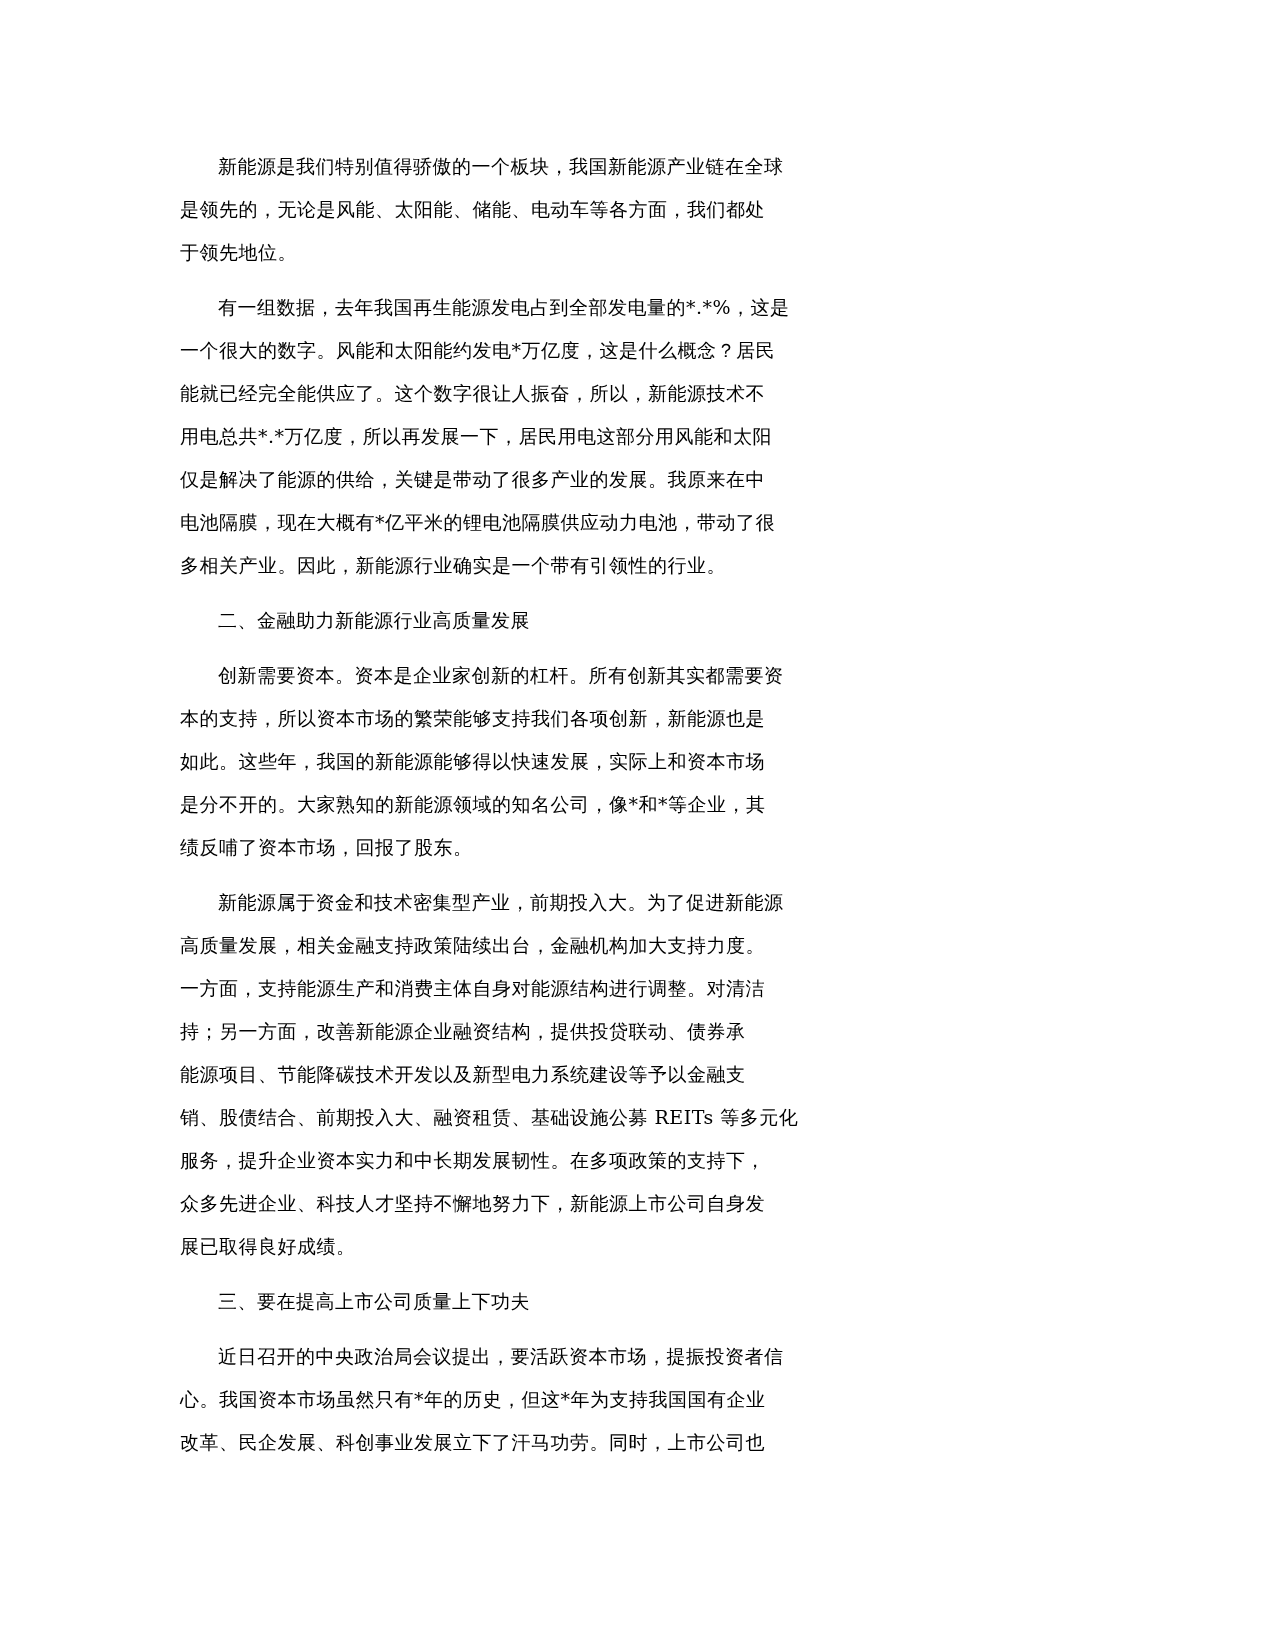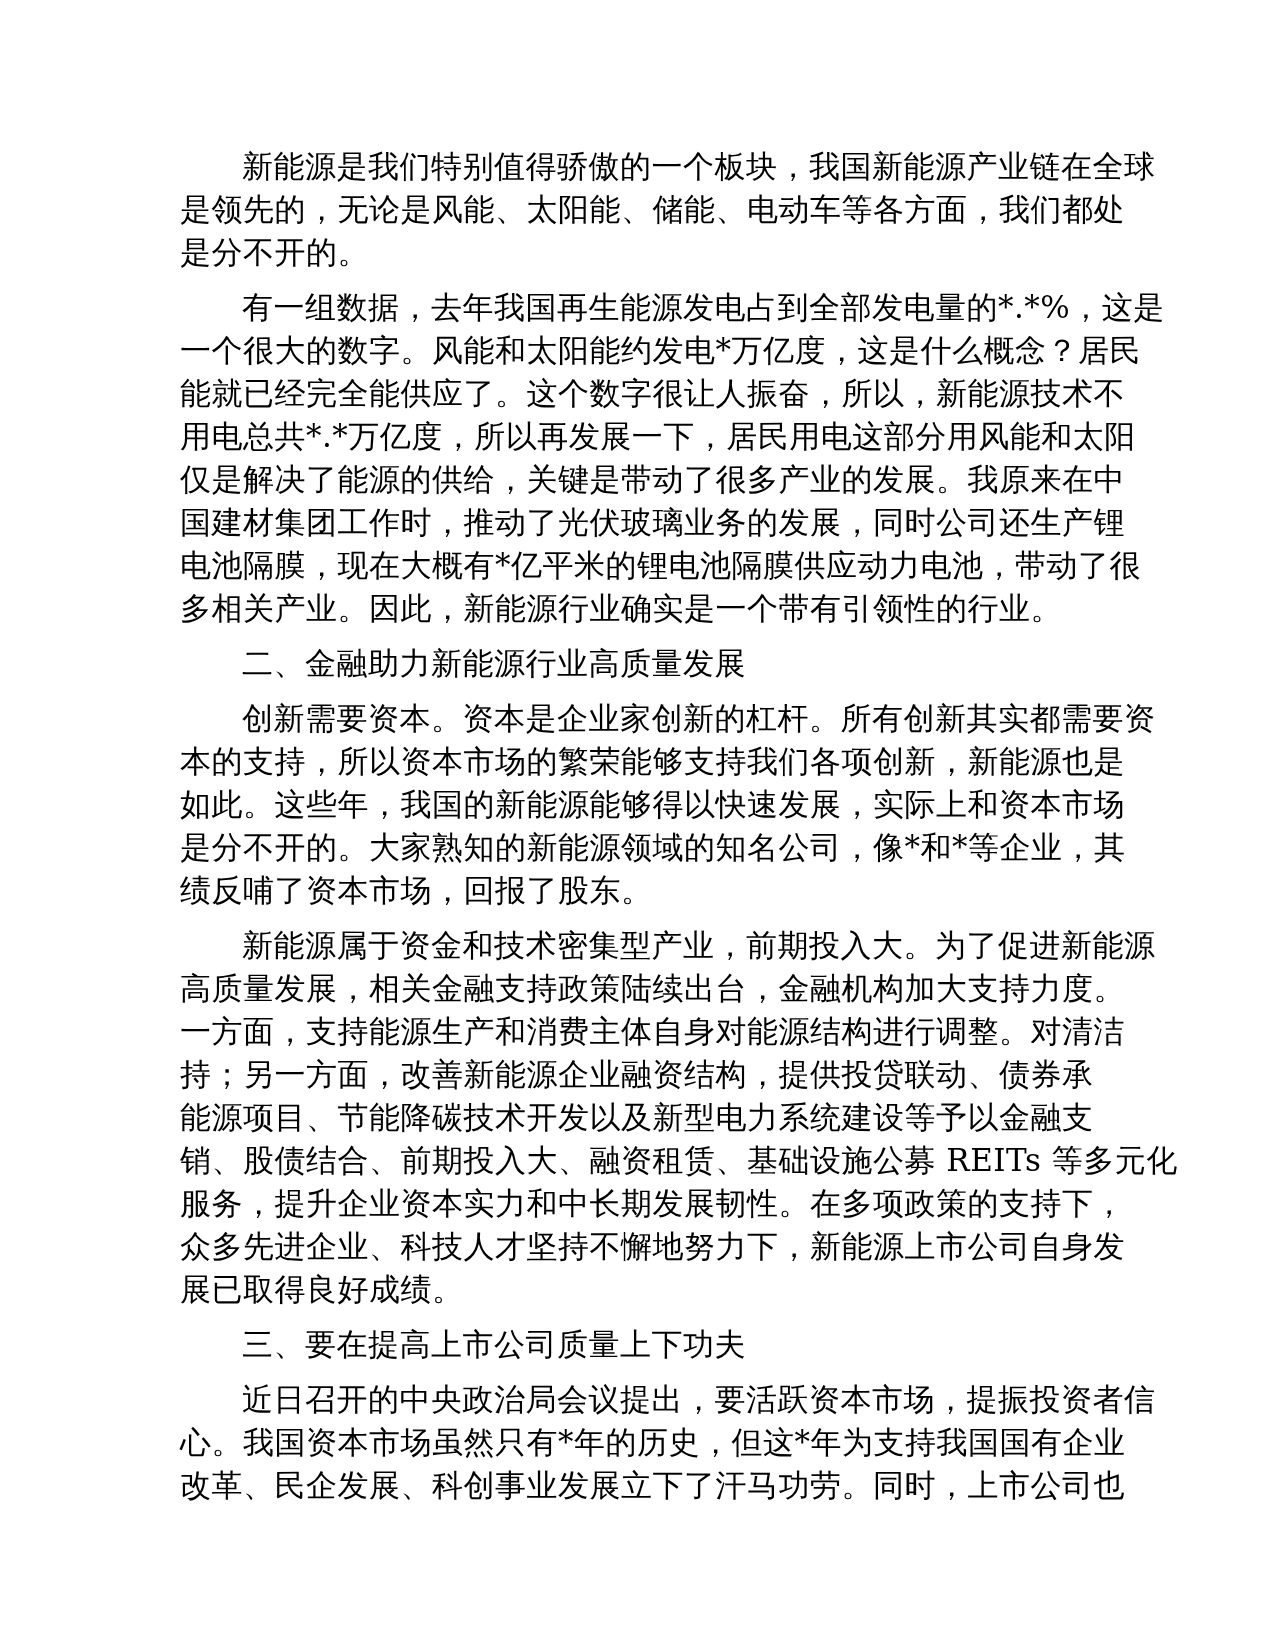--- a/index.html
+++ b/index.html
@@ -14,21 +14,21 @@
     background: #ffffff;
     overflow: hidden;
   }
   .doc {
     position: absolute;
     left: 180px;
     top: 145px;
     width: 900px;
     color: #000000;
     font-family: "DejaVu Serif", "Liberation Serif", serif;
-    font-size: 31px;
+    font-size: 19px;
     line-height: 43px;
   }
   .block {
     margin: 0 0 12px 0;
     padding: 0;
     font-weight: normal;
   }
   .line {
     display: block;
     white-space: nowrap;
@@ -43,29 +43,28 @@
   }
 </style>
 </head>
 <body>
 
 <div class="page">
   <div class="doc">
       <p class="block paragraph">
         <span class="line">新能源是我们特别值得骄傲的一个板块，我国新能源产业链在全球</span>
         <span class="line">是领先的，无论是风能、太阳能、储能、电动车等各方面，我们都处</span>
-        <span class="line">是分不开的。</span>
+        <span class="line">于领先地位。</span>
       </p>
       <p class="block paragraph">
         <span class="line">有一组数据，去年我国再生能源发电占到全部发电量的*.*%，这是</span>
         <span class="line">一个很大的数字。风能和太阳能约发电*万亿度，这是什么概念？居民</span>
         <span class="line">能就已经完全能供应了。这个数字很让人振奋，所以，新能源技术不</span>
         <span class="line">用电总共*.*万亿度，所以再发展一下，居民用电这部分用风能和太阳</span>
         <span class="line">仅是解决了能源的供给，关键是带动了很多产业的发展。我原来在中</span>
-        <span class="line">国建材集团工作时，推动了光伏玻璃业务的发展，同时公司还生产锂</span>
         <span class="line">电池隔膜，现在大概有*亿平米的锂电池隔膜供应动力电池，带动了很</span>
         <span class="line">多相关产业。因此，新能源行业确实是一个带有引领性的行业。</span>
       </p>
       <p class="block heading">
         <span class="line">二、金融助力新能源行业高质量发展</span>
       </p>
       <p class="block paragraph">
         <span class="line">创新需要资本。资本是企业家创新的杠杆。所有创新其实都需要资</span>
         <span class="line">本的支持，所以资本市场的繁荣能够支持我们各项创新，新能源也是</span>
         <span class="line">如此。这些年，我国的新能源能够得以快速发展，实际上和资本市场</span>

